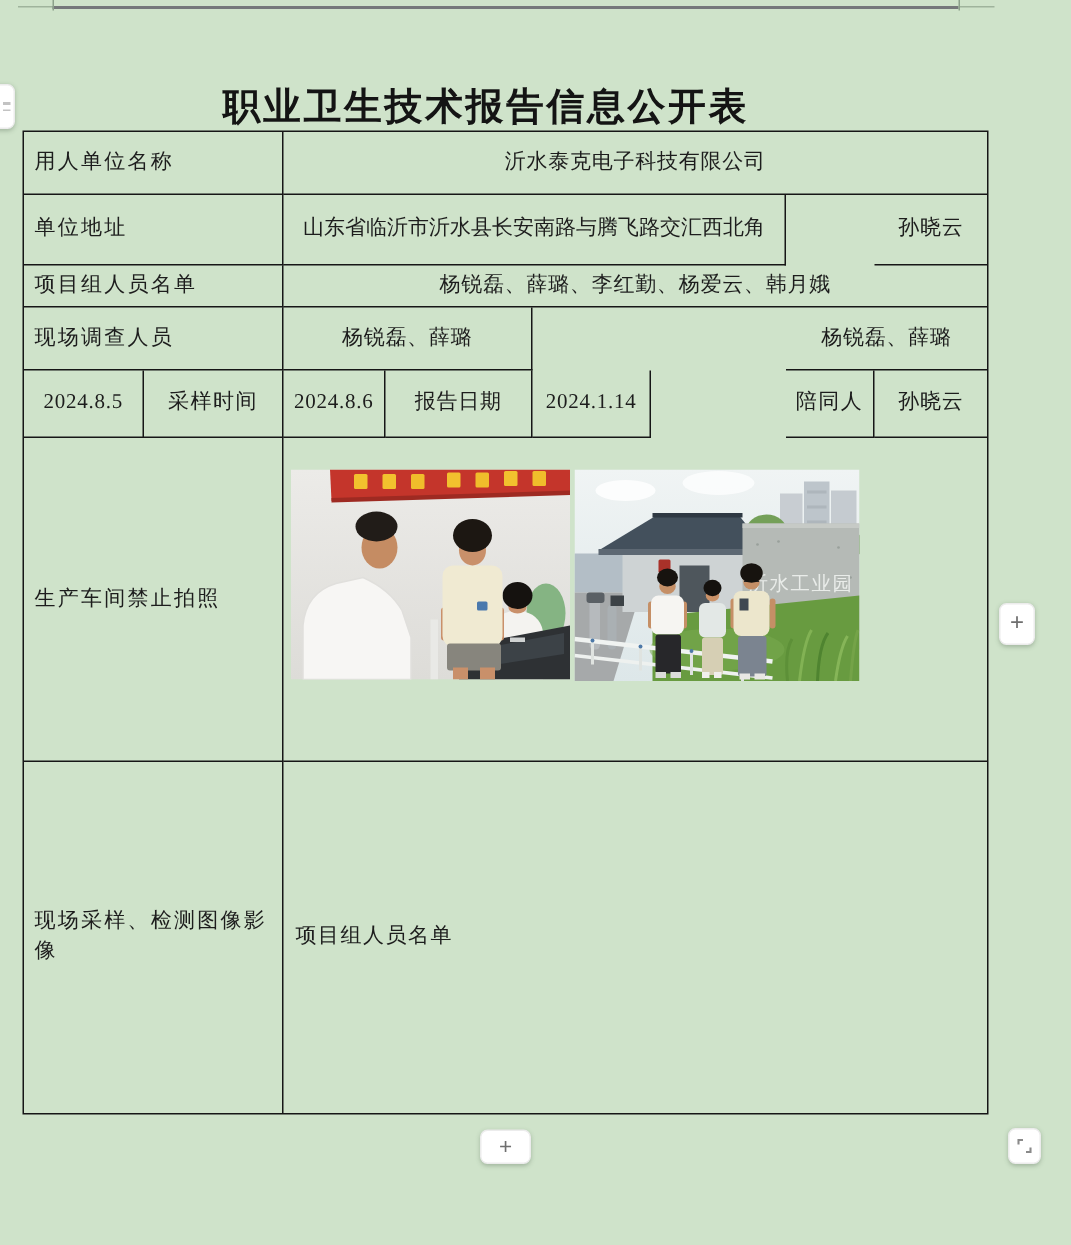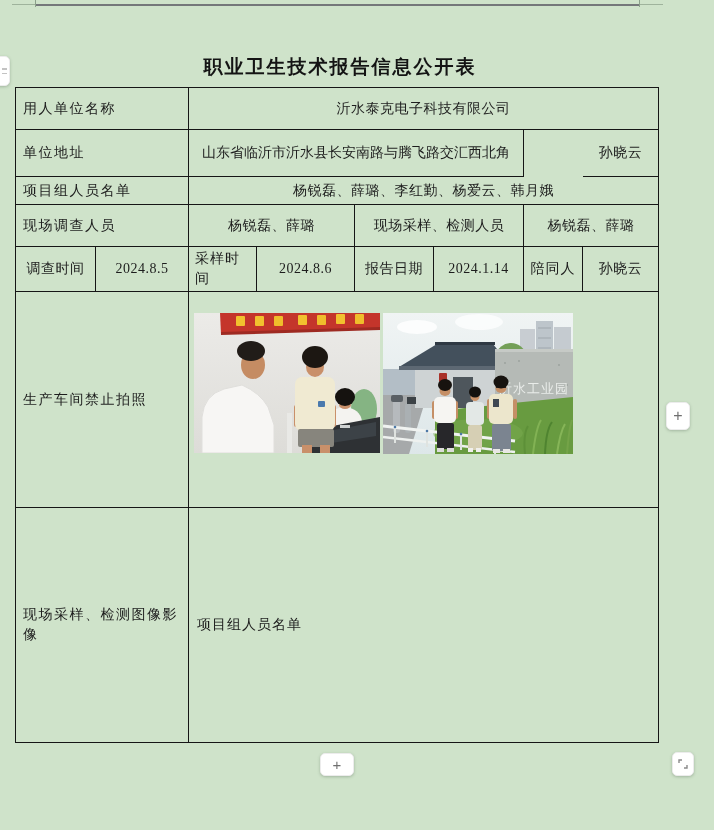--- a/index.html
+++ b/index.html
@@ -9,37 +9,37 @@
     font-family:"Liberation Serif","DejaVu Serif",serif;
     color:#1d1d1d;
   }
   
   .rline{position:absolute;background:#9fb39c;}
   .rline.dark{background:#75787a;}
   .rtick{position:absolute;width:1px;height:7px;top:0;background:#8ba08a;}
 
   
   .title{
-    position:absolute;top:54px;left:16px;width:648px;text-align:center;
-    font-size:19px;font-weight:bold;letter-spacing:2px;color:#141414;
+    position:absolute;top:54px;left:0;width:648px;text-align:center;
+    font-size:25px;font-weight:bold;letter-spacing:2px;color:#141414;
   }
 
   
   .tbl{
     position:absolute;left:15px;top:87px;width:642px;height:654px;
     display:grid;
     grid-template-columns:80px 93px 68px 98px 79px 90px 59px 75px;
     grid-template-rows:42px 47px 28px 42px 45px 216px 234px;
     border:1px solid #161616;
     font-family:Liberation Serif, serif;
   }
   .cell{
     border-right:1px solid #161616;border-bottom:1px solid #161616;
     display:flex;align-items:center;justify-content:center;
-    text-align:left;font-size:14px;line-height:1.4;letter-spacing:.5px;
+    text-align:right;font-size:14px;line-height:1.4;letter-spacing:.5px;
     box-sizing:border-box;padding:2px 5px;overflow:hidden;
   }
   .last-col{border-right:none;}
   .last-row{border-bottom:none;}
   .lbl{justify-content:flex-start;text-align:left;padding-left:7px;letter-spacing:1.5px;}
   .tight{padding:2px 6px;letter-spacing:1px;}
   .addr{letter-spacing:0;}
   .note-cell{justify-content:flex-start;text-align:left;padding-left:8px;letter-spacing:1px;}
   .photos{align-items:flex-start;justify-content:flex-start;padding:21px 0 0 5px;gap:3px;}
   .photos svg{display:block;}
@@ -84,24 +84,22 @@
 
   <div class="cell lbl s12">单位地址</div>
   <div class="cell s36 addr">山东省临沂市沂水县长安南路与腾飞路交汇西北角</div>
   <div class="cell c8 last-col">孙晓云</div>
 
   <div class="cell lbl s12">项目组人员名单</div>
   <div class="cell s38 last-col">杨锐磊、薛璐、李红勤、杨爱云、韩月娥</div>
 
   <div class="cell lbl s12">现场调查人员</div>
   <div class="cell s34">杨锐磊、薛璐</div>
-  <div class="cell s56">现场采样、检测人员</div>
   <div class="cell s78 last-col">杨锐磊、薛璐</div>
 
-  <div class="cell">调查时间</div>
   <div class="cell">2024.8.5</div>
   <div class="cell tight">采样时间</div>
   <div class="cell">2024.8.6</div>
   <div class="cell">报告日期</div>
   <div class="cell">2024.1.14</div>
   <div class="cell c7 tight">陪同人</div>
   <div class="cell c8 last-col">孙晓云</div>
 
   <div class="cell lbl s12">生产车间禁止拍照</div>
   <div class="cell s38 last-col photos">

